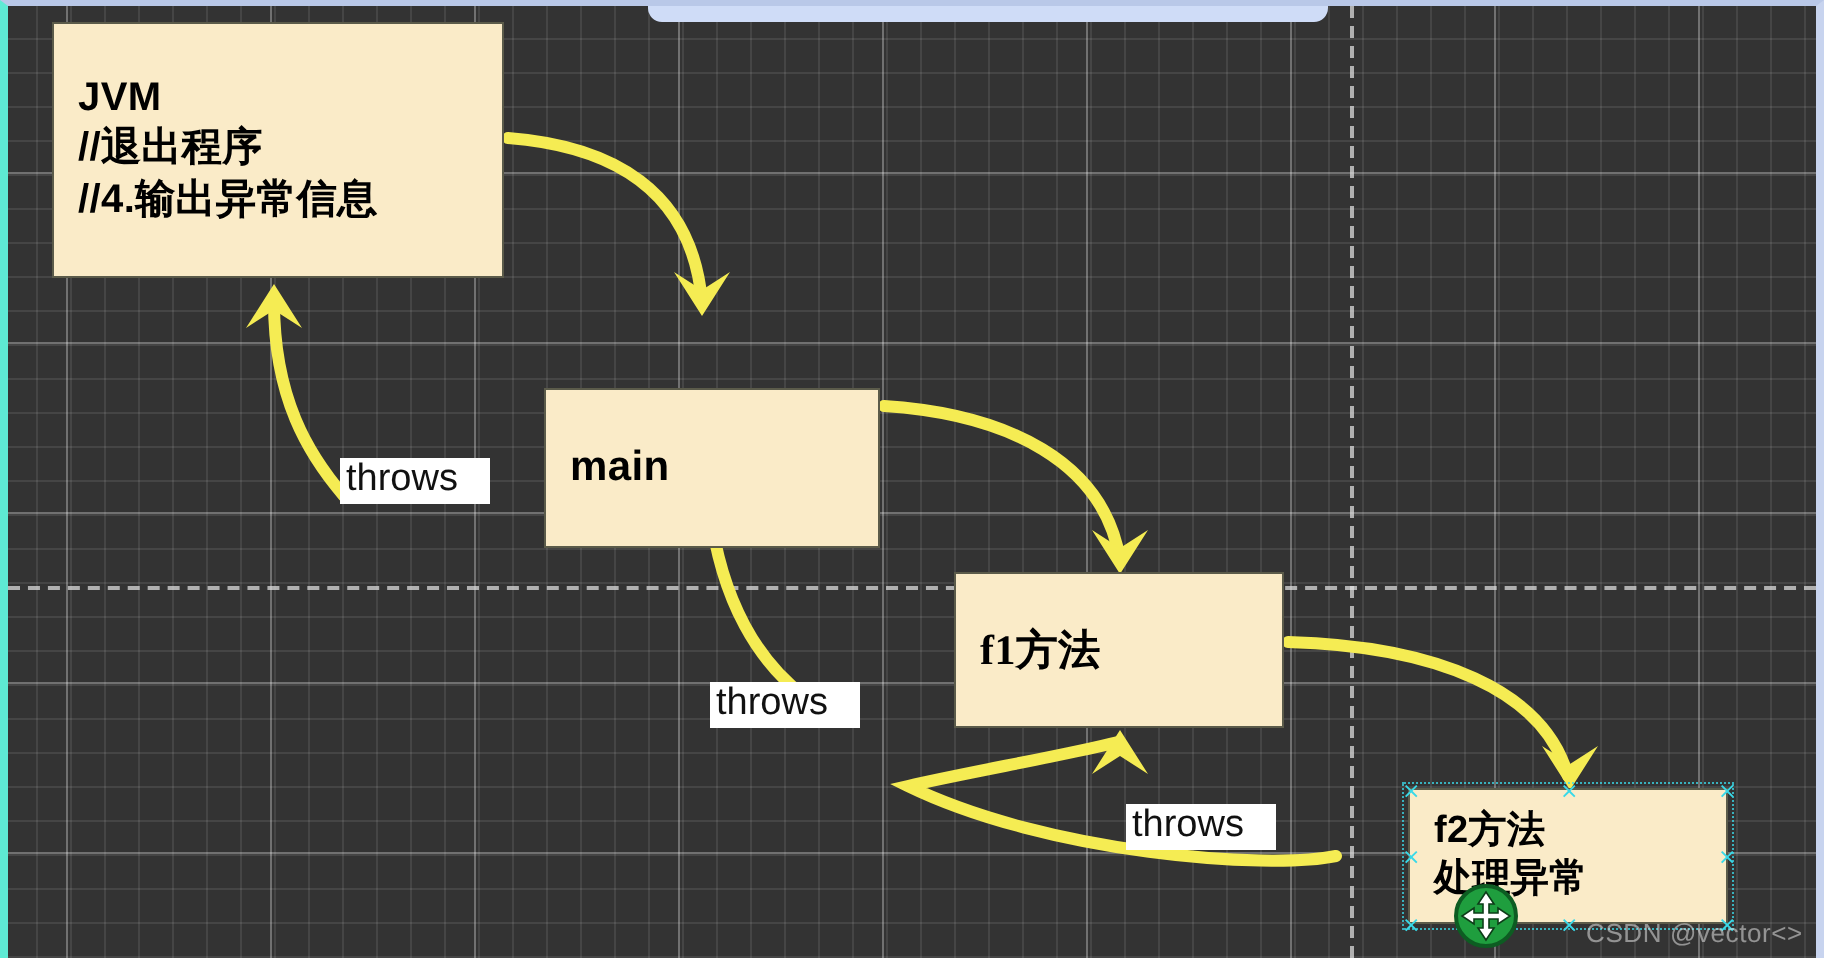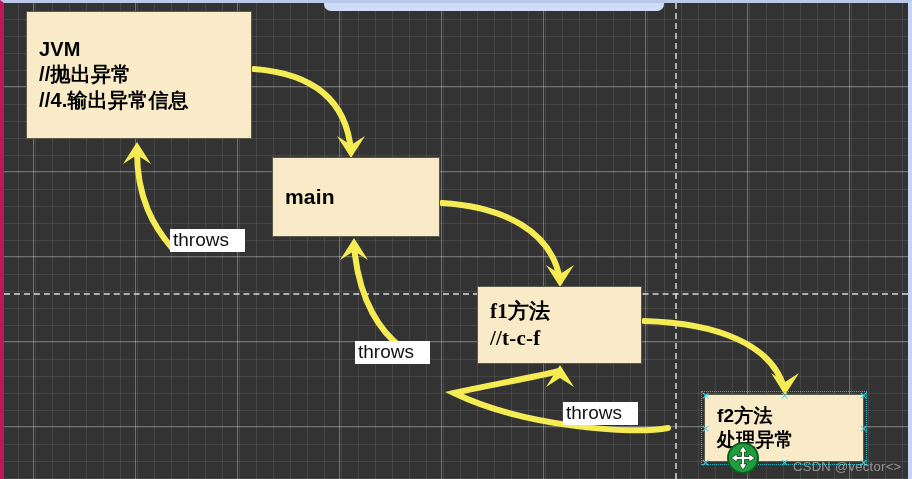--- a/index.html
+++ b/index.html
@@ -6,21 +6,21 @@
   html,body{margin:0;padding:0;background:#2b2b2b;}
   body{
     font-family:"Liberation Sans","DejaVu Sans",sans-serif;
   }
   #stage{
     position:relative;
     width:912px;height:479px;
     overflow:hidden;
     background:#333333;
     box-sizing:border-box;
-    border-left:4px solid #be185d;
+    border-left:4px solid #5eead4;
     border-right:4px solid #c8d4ef;
     border-top:3px solid #b9c8e8;
   }
   
   .grid-minor,.grid-major{
     position:absolute;inset:0;
     pointer-events:none;
   }
   .grid-minor{
     background-image:
@@ -64,21 +64,21 @@
     flex-direction:column;
     justify-content:center;
     padding:4px 10px 4px 12px;
     color:#000;
     font-weight:bold;
     line-height:1.28;
     letter-spacing:0.2px;
   }
   .node .ln{white-space:nowrap;}
   .node.n-jvm{font-size:20px;}
-  .node.n-main{font-size:21px;}
+  .node.n-main{font-size:21px;margin-top:37px;}
   .node.n-f1{font-size:21px;}
   .node.n-f2{font-size:19px;}
   
   .edge-label{
     position:absolute;
     background:#ffffff;
     color:#111;
     font-size:19px;
     font-weight:400;
     line-height:1.05;
@@ -160,29 +160,28 @@
       </g>
       <g>
         <path d="M 664,425 C 630,432 520,424 450,390 C 480,383 527,375 555,368" fill="none" stroke="#f5ec53" stroke-width="6" stroke-linecap="round"></path>
         <path d="M 542,384 L 556,362 L 570,384 L 556,375 Z" fill="#f5ec53"></path>
       </g>
     </svg>
 
   <div id="nodes-layer">
       <div class="node n-jvm" style="left: 22px; top: 8px; width: 226px; height: 128px;">
         <div class="ln">JVM</div>
-        <div class="ln">//抛出异常</div>
+        <div class="ln">//退出程序</div>
         <div class="ln">//4.输出异常信息</div>
       </div>
       <div class="node n-main" style="left: 268px; top: 154px; width: 168px; height: 80px;">
         <div class="ln">main</div>
       </div>
       <div class="node n-f1" style="left: 473px; top: 283px; width: 165px; height: 78px; font-family: Liberation Serif, serif;">
         <div class="ln">f1方法</div>
-        <div class="ln">//t-c-f</div>
       </div>
       <div class="node n-f2" style="left: 700px; top: 391px; width: 160px; height: 68px;">
         <div class="ln">f2方法</div>
         <div class="ln">处理异常</div>
       </div>
       <div class="sel-outline" style="left: 697px; top: 388px; width: 166px; height: 74px;"></div>
     </div>
   <div id="labels-layer">
       <div class="edge-label" style="left: 166px; top: 226px;">throws</div>
       <div class="edge-label" style="left: 351px; top: 338px;">throws</div>

